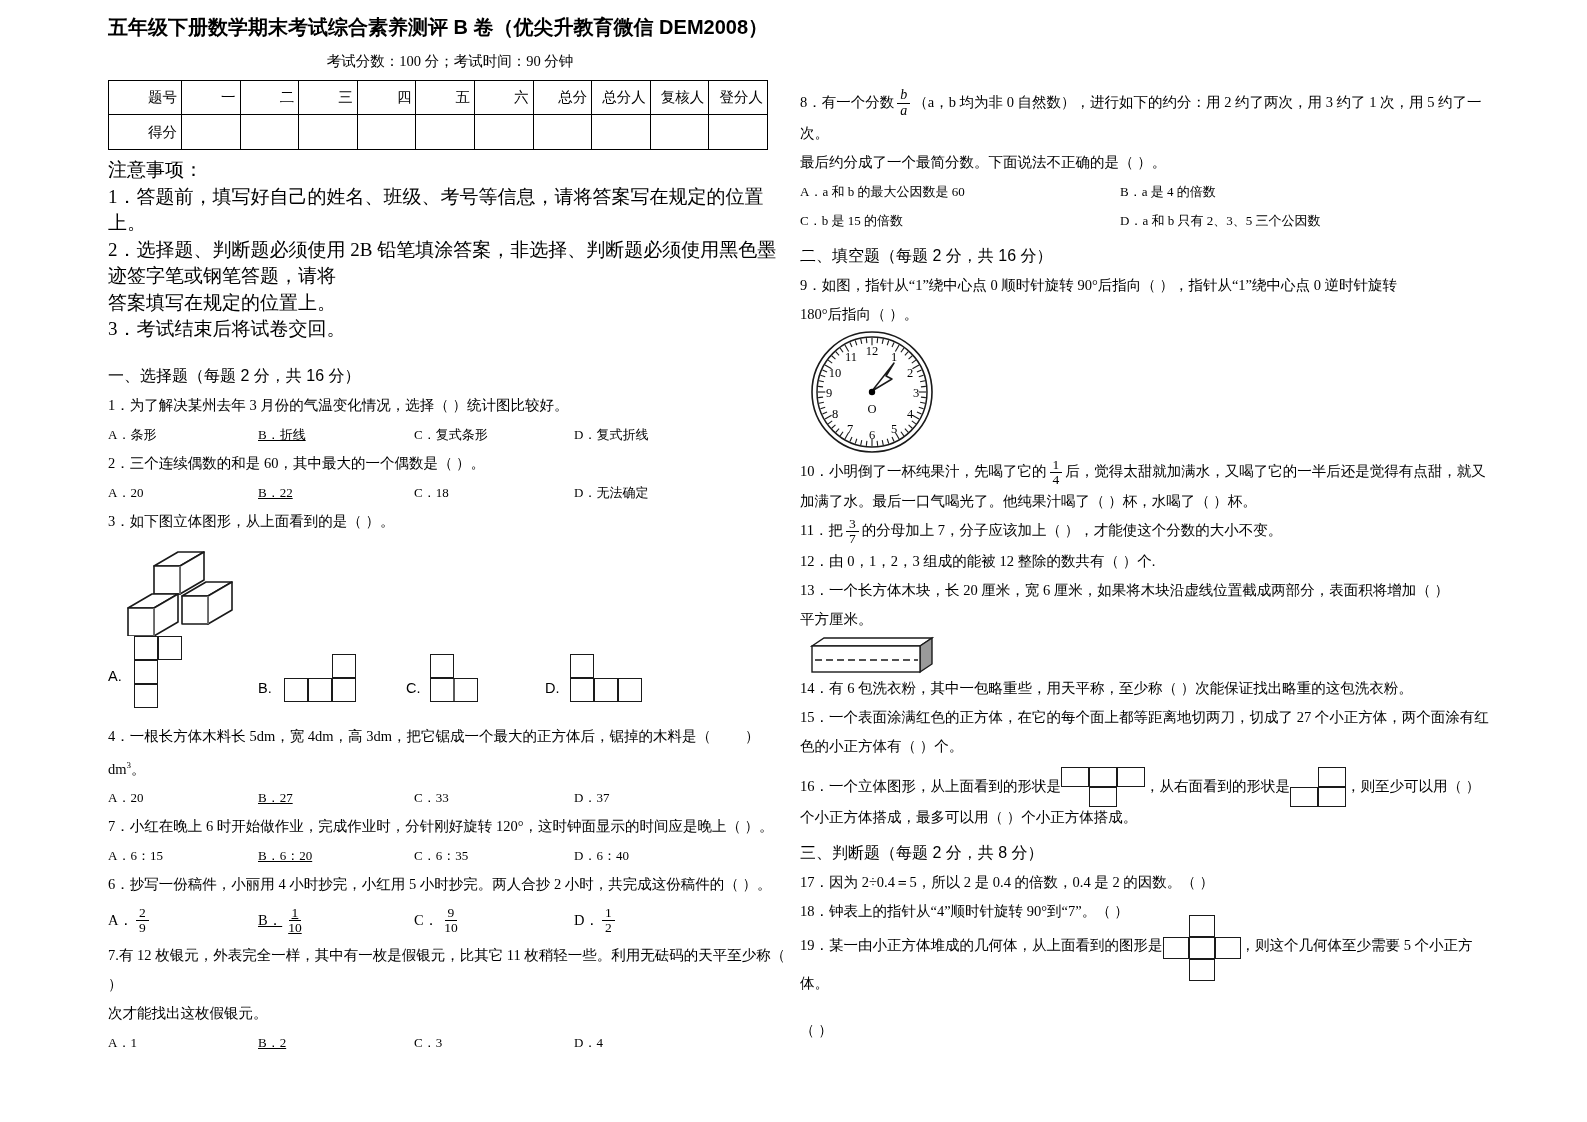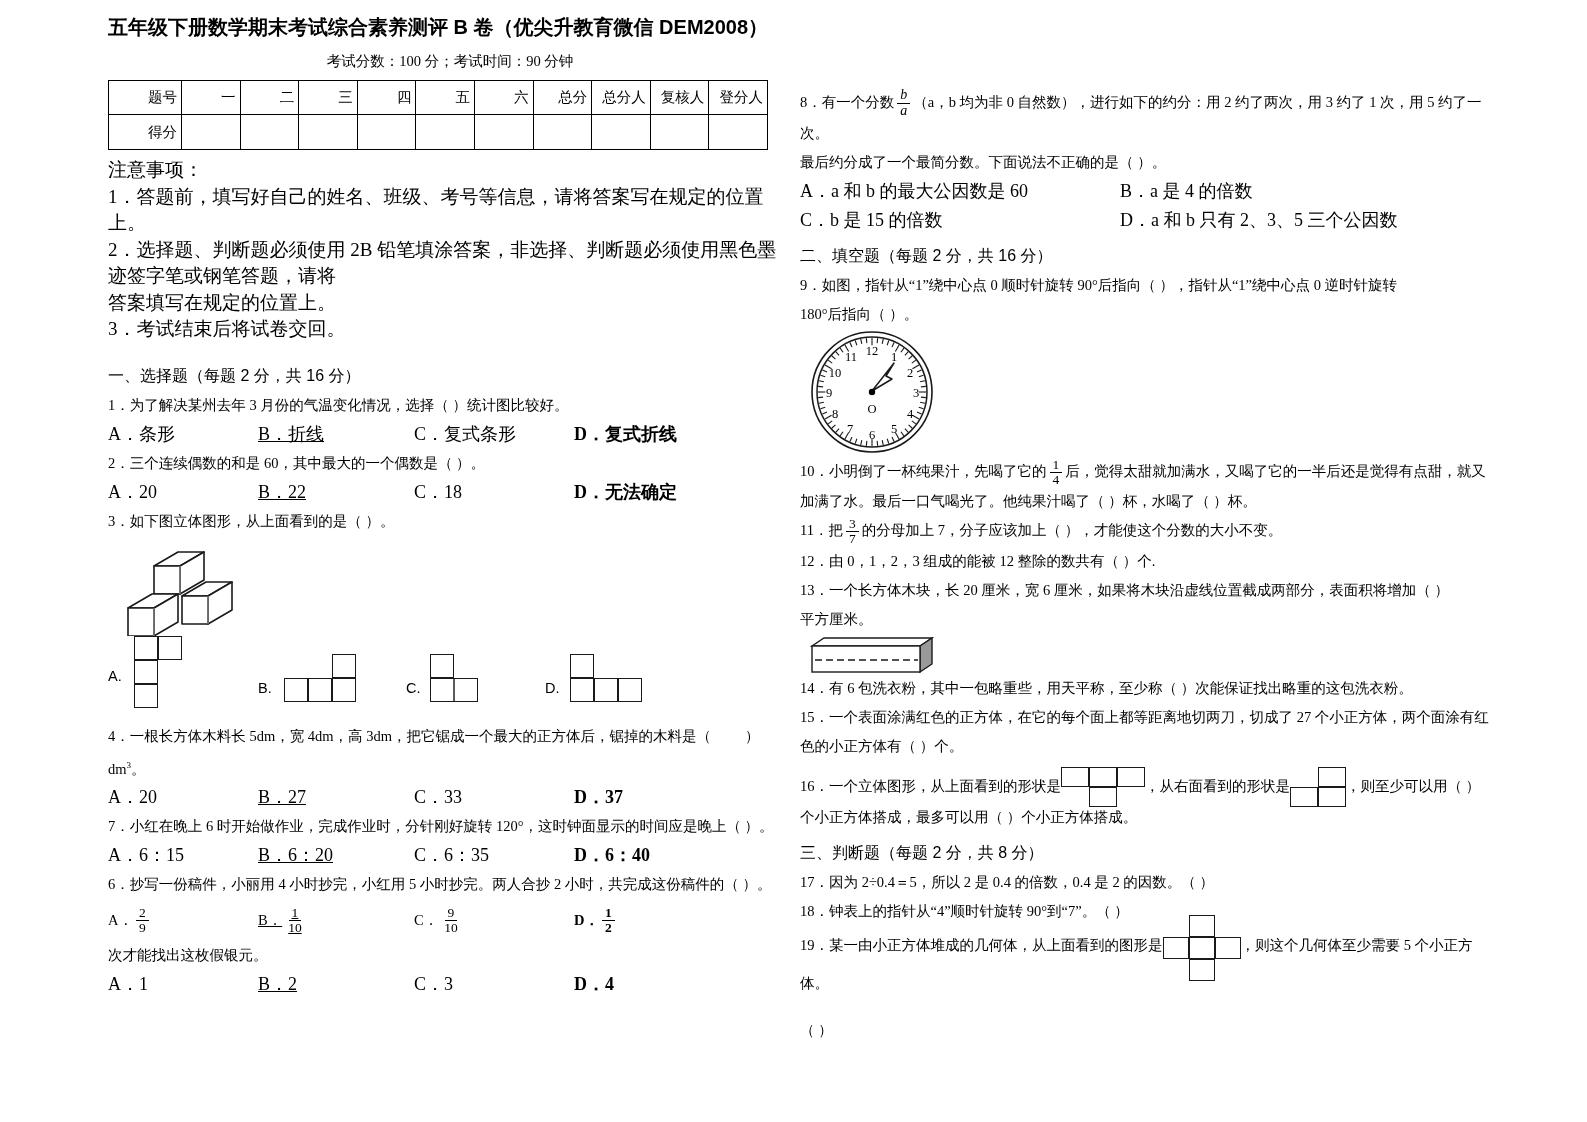--- a/index.html
+++ b/index.html
@@ -36,23 +36,23 @@
   table.score td.c0{width:64px;}
 
   
   .notes{margin-top:7px;}
   .nline{font-size:19px;line-height:26.5px;}
 
   
   .sec-head{font-size:16px;font-weight:normal;line-height:30px;margin-top:6px;
     font-family:"Liberation Sans","DejaVu Sans",sans-serif;}
   .q{font-size:14.5px;line-height:29px;}
-  .opts{display:flex;font-size:18px;line-height:29px;}
+  .opts{display:flex;font-size:13px;line-height:29px;}
   .opts>span{display:block;}
-  .o1{width:150px;} .o2{width:156px;text-decoration:underline;} .o3{width:160px;} .o4{width:auto;font-weight:bold;}
+  .o1{width:150px;} .o2{width:156px;text-decoration:underline;} .o3{width:160px;} .o4{width:auto;}
   .optsfr{display:flex;font-size:14.5px;line-height:42px;align-items:center;}
   .optsfr>span{display:flex;align-items:center;}
 
   .frac{display:inline-flex;flex-direction:column;align-items:center;
         vertical-align:middle;line-height:1.05;margin:0 3px;font-size:13.5px;}
   .frac .num{border-bottom:1px solid #000;padding:0 3px;}
   .frac .den{padding:0 3px;}
   .frac.ital{font-style:italic;font-size:14px;}
 
   .blank-s{display:inline-block;width:34px;}
@@ -245,20 +245,21 @@
       </span>
       <span class="o4">
         <span>D．</span>
         <span class="frac">
           <span class="num">1</span>
           <span class="den">2</span>
         </span>
       </span>
     </div>
 
+    <div class="q">7.有 12 枚银元，外表完全一样，其中有一枚是假银元，比其它 11 枚稍轻一些。利用无砝码的天平至少称（      ）</div>
     <div class="q">次才能找出这枚假银元。</div>
     <div class="opts">
       <span class="o1">A．1</span>
       <span class="o2">B．2</span>
       <span class="o3">C．3</span>
       <span class="o4">D．4</span>
     </div>
 
   </div>
 

